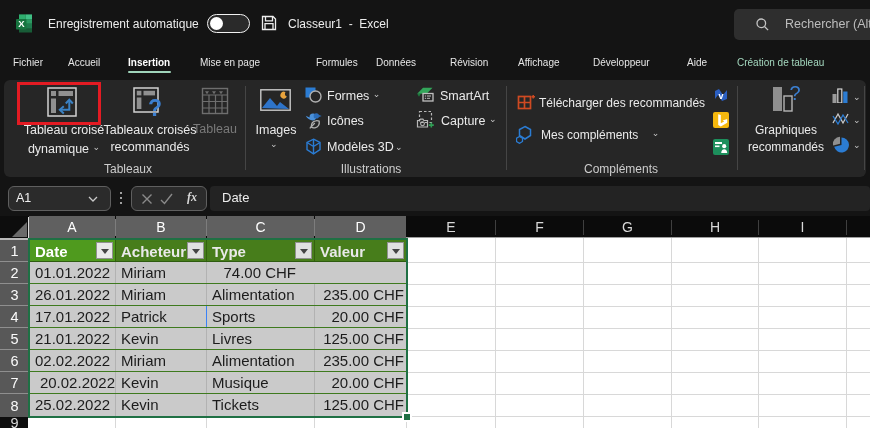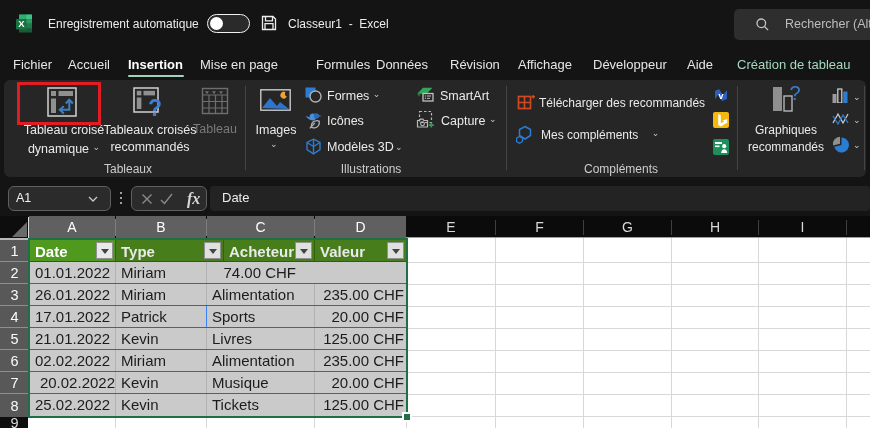--- a/index.html
+++ b/index.html
@@ -7,21 +7,21 @@
     font-family:"Liberation Sans", sans-serif; }
   .abs { position:absolute; }
   #stage { position:relative; width:870px; height:428px; background:#141414; }
 
   
   #titlebar { left:0; top:0; width:870px; height:50px; }
   .ttxt { color:#ededed; font-size:12px; }
 
   
   #tabs { left:0; top:50px; width:870px; height:30px; }
-  .tab { position:absolute; top:7px; color:#e6e6e6; font-size:13px; white-space:nowrap; }
+  .tab { position:absolute; top:7px; color:#e6e6e6; font-size:10px; white-space:nowrap; }
 
   
   #ribbon { left:4px; top:80px; width:862px; height:97px; background:#262626; border-radius:6px; }
   .glabel { position:absolute; top:82px; font-size:12px; color:#cdcdcd; text-align:center; }
   .gsep { position:absolute; top:6px; height:84px; width:1px; background:#454545; }
   .rtxt { color:#eaeaea; font-size:12.5px; }
   .dim  { color:#7a7a7a; }
   .chev { color:#c8c8c8; font-size:9px; vertical-align:3px; }
 
   
@@ -239,21 +239,21 @@
   <div class="abs" style="left:119.5px;top:192px;width:2px;height:2px;border-radius:50%;background:#cfcfcf;"></div>
   <div class="abs" style="left:119.5px;top:197px;width:2px;height:2px;border-radius:50%;background:#cfcfcf;"></div>
   <div class="abs" style="left:119.5px;top:202px;width:2px;height:2px;border-radius:50%;background:#cfcfcf;"></div>
   <div class="fbox" style="left:131px;top:186px;width:76px;height:25px;">
     <svg class="abs" style="left:9px;top:6px" width="12" height="12" viewBox="0 0 12 12" stroke="#8a8a8a" stroke-width="1.4">
         <path d="M1.5 1.5l9 9M10.5 1.5l-9 9"></path>
       </svg>
     <svg class="abs" style="left:28px;top:6px" width="13" height="12" viewBox="0 0 13 12" fill="none" stroke="#8a8a8a" stroke-width="1.4">
         <path d="M1 7l3.5 3.5L12 1"></path>
       </svg>
-    <div class="abs" style="left:55px;top:3px;color:#d9d9d9;font-size:16px;font-style:italic;font-family:'Liberation Serif',serif;font-weight:bold;">fx</div>
+    <div class="abs" style="left:55px;top:3px;color:#d9d9d9;font-size:12px;font-style:italic;font-family:'Liberation Serif',serif;font-weight:bold;">fx</div>
   </div>
   <div class="abs" style="left:210px;top:186px;width:660px;height:25px;background:#232323;border-radius:4px;">
     <div class="abs" style="left:12px;top:4px;color:#ededed;font-size:13px;">Date</div>
   </div>
 
   <div class="abs" style="left:0;top:216px;width:870px;height:22px;background:#0b0b0b;"></div>
 
   <div class="abs" style="left:0;top:216px;width:28px;height:22px;background:#0d0d0d;">
     <div class="abs" style="right:1px;bottom:1px;width:0;height:0;border-left:15px solid transparent;border-bottom:15px solid #6a6a6a;"></div>
   </div>
@@ -316,28 +316,28 @@
 
   <div class="abs" style="left:28px;top:238px;width:380px;height:180px;border:2px solid #1f7044;">
 
     <div class="abs" style="left:0;top:0;width:376px;height:22px;display:flex;">
       <div style="width:85px;background:#4f9a1e;position:relative;">
         <span style="position:absolute;left:5px;top:3px;color:#fff;font-weight:bold;font-size:15px;">Date</span>
         <span class="fbtn" style="position:absolute;right:2px;top:2px;width:17px;height:17px;background:#e9e9e9;border:1px solid #919191;">
             <i style="position:absolute;left:3.5px;top:6px;border:4px solid transparent;border-top:5px solid #444;"></i>
           </span>
       </div>
-      <div style="width:108px;background:#477d1b;position:relative;border-left:1px solid #35610f;">
-        <span style="position:absolute;left:5px;top:3px;color:#e9e9e9;font-weight:bold;font-size:15px;">Type</span>
+      <div style="width:91px;background:#477d1b;position:relative;border-left:1px solid #35610f;">
+        <span style="position:absolute;left:5px;top:3px;color:#e9e9e9;font-weight:bold;font-size:15px;">Acheteur</span>
         <span style="position:absolute;right:2px;top:2px;width:17px;height:17px;background:#e0e0e0;border:1px solid #919191;">
             <i style="position:absolute;left:3.5px;top:6px;border:4px solid transparent;border-top:5px solid #444;"></i>
           </span>
       </div>
-      <div style="width:91px;background:#477d1b;position:relative;border-left:1px solid #35610f;">
-        <span style="position:absolute;left:5px;top:3px;color:#e9e9e9;font-weight:bold;font-size:15px;">Acheteur</span>
+      <div style="width:108px;background:#477d1b;position:relative;border-left:1px solid #35610f;">
+        <span style="position:absolute;left:5px;top:3px;color:#e9e9e9;font-weight:bold;font-size:15px;">Type</span>
         <span style="position:absolute;right:2px;top:2px;width:17px;height:17px;background:#e0e0e0;border:1px solid #919191;">
             <i style="position:absolute;left:3.5px;top:6px;border:4px solid transparent;border-top:5px solid #444;"></i>
           </span>
       </div>
       <div style="width:92px;background:#477d1b;position:relative;border-left:1px solid #35610f;">
         <span style="position:absolute;left:5px;top:3px;color:#e9e9e9;font-weight:bold;font-size:15px;">Valeur</span>
         <span style="position:absolute;right:2px;top:2px;width:17px;height:17px;background:#e0e0e0;border:1px solid #919191;">
             <i style="position:absolute;left:3.5px;top:6px;border:4px solid transparent;border-top:5px solid #444;"></i>
           </span>
       </div>

